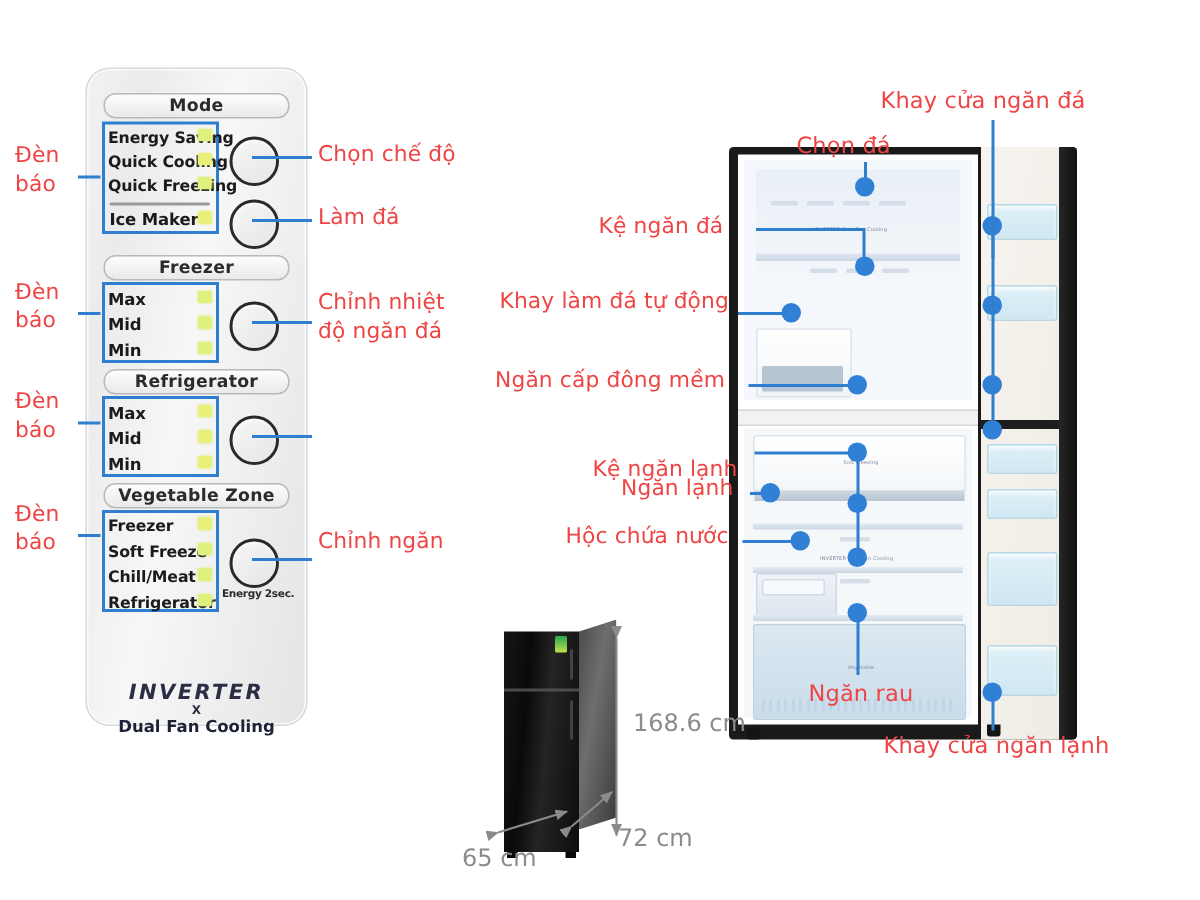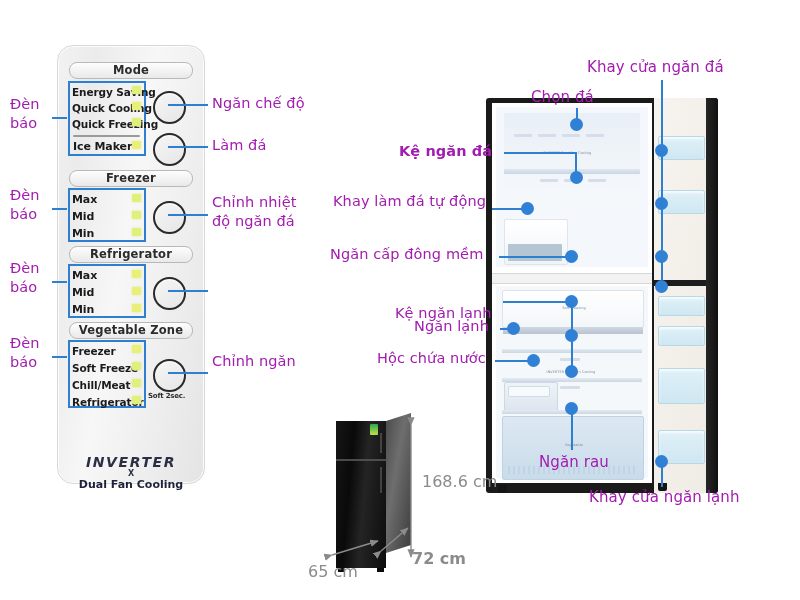--- a/index.html
+++ b/index.html
@@ -4,21 +4,21 @@
 <style>
   html,body{margin:0;padding:0;}
   body{
     width:800px;height:600px;background:#ffffff;position:relative;overflow:hidden;
     font-family:"DejaVu Sans","Liberation Sans",sans-serif;
   }
   .stage{position:absolute;left:0;top:0;width:800px;height:600px;}
 
   
   .lbl{
-    position:absolute;color:#a21caf;font-size:14.5px;line-height:19px;
+    position:absolute;color:#ef4444;font-size:14.5px;line-height:19px;
     white-space:nowrap;letter-spacing:.1px;
   }
   .lbl.w2{white-space:normal;}
 
   
   .line-h{position:absolute;height:1.6px;background:#2f7fd0;}
   .line-v{position:absolute;width:1.6px;background:#2f7fd0;}
   .dot{position:absolute;width:13px;height:13px;border-radius:50%;background:#3080d6;}
 
   
@@ -164,21 +164,21 @@
     <div class="grp" style="left:10px;top:294px;width:78px;height:68px;"></div>
     <div class="row" style="left:14px;top:299px;">Freezer</div>
     <div class="led" style="left:74px;top:299px;"></div>
     <div class="row" style="left:14px;top:316px;">Soft Freeze</div>
     <div class="led g" style="left:74px;top:316px;"></div>
     <div class="row" style="left:14px;top:333px;">Chill/Meat</div>
     <div class="led g" style="left:74px;top:333px;"></div>
     <div class="row" style="left:14px;top:350px;">Refrigerator</div>
     <div class="led g" style="left:74px;top:350px;"></div>
     <div class="btn" style="left:95px;top:313px;"></div>
-    <div class="press2" style="left:90px;top:346px;">Soft 2sec.</div>
+    <div class="press2" style="left:90px;top:346px;">Energy 2sec.</div>
 
     <div id="brand">
       <div class="inv">INVERTER</div>
       <div class="x">X</div>
       <div class="dfc">Dual Fan Cooling</div>
     </div>
   </div>
 
   <div class="lbl w2" style="left:10px;top:95px;width:44px;text-align:left;">Đèn báo</div>
   <div class="line-h" style="left:52px;top:117px;width:15px;"></div>
@@ -186,21 +186,21 @@
   <div class="lbl w2" style="left:10px;top:186px;width:44px;">Đèn báo</div>
   <div class="line-h" style="left:52px;top:208px;width:15px;"></div>
 
   <div class="lbl w2" style="left:10px;top:259px;width:44px;">Đèn báo</div>
   <div class="line-h" style="left:52px;top:281px;width:15px;"></div>
 
   <div class="lbl w2" style="left:10px;top:334px;width:44px;">Đèn báo</div>
   <div class="line-h" style="left:52px;top:356px;width:15px;"></div>
 
   <div class="line-h" style="left:168px;top:104px;width:40px;"></div>
-  <div class="lbl" style="left:212px;top:94px;">Ngăn chế độ</div>
+  <div class="lbl" style="left:212px;top:94px;">Chọn chế độ</div>
 
   <div class="line-h" style="left:168px;top:146px;width:40px;"></div>
   <div class="lbl" style="left:212px;top:136px;">Làm đá</div>
 
   <div class="line-h" style="left:168px;top:214px;width:40px;"></div>
   <div class="lbl w2" style="left:212px;top:193px;width:96px;">Chỉnh nhiệt độ ngăn đá</div>
 
   <div class="line-h" style="left:168px;top:290px;width:40px;"></div>
 
   <div class="line-h" style="left:168px;top:372px;width:40px;"></div>
@@ -269,21 +269,21 @@
   <div class="dot" style="left:655px;top:144px;"></div>
   <div class="dot" style="left:655px;top:197px;"></div>
   <div class="line-v" style="left:661px;top:150px;height:130px;"></div>
   <div class="dot" style="left:655px;top:250px;"></div>
   <div class="dot" style="left:655px;top:280px;"></div>
 
   <div class="lbl" style="left:531px;top:88px;font-size:15px;">Chọn đá</div>
   <div class="line-v" style="left:576px;top:108px;height:14px;"></div>
   <div class="dot" style="left:570px;top:118px;"></div>
 
-  <div class="lbl" style="left:399px;top:142px;font-weight:bold;">Kệ ngăn đá</div>
+  <div class="lbl" style="left:399px;top:142px;">Kệ ngăn đá</div>
   <div class="line-h" style="left:504px;top:152px;width:72px;"></div>
   <div class="line-v" style="left:575px;top:152px;height:25px;"></div>
   <div class="dot" style="left:570px;top:171px;"></div>
 
   <div class="lbl" style="left:333px;top:192px;">Khay làm đá tự động</div>
   <div class="line-h" style="left:492px;top:208px;width:36px;"></div>
   <div class="dot" style="left:521px;top:202px;"></div>
 
   <div class="lbl" style="left:330px;top:245px;">Ngăn cấp đông mềm</div>
   <div class="line-h" style="left:499px;top:256px;width:72px;"></div>
@@ -332,15 +332,15 @@
 
     <line x1="411" y1="425" x2="411" y2="557" stroke="#8b8b8b" stroke-width="1.4" marker-start="url(#ah)" marker-end="url(#ah)"></line>
 
     <line x1="332" y1="555" x2="378" y2="541" stroke="#8b8b8b" stroke-width="1.4" marker-start="url(#ah)" marker-end="url(#ah)"></line>
 
     <line x1="381" y1="551" x2="408" y2="528" stroke="#8b8b8b" stroke-width="1.4" marker-start="url(#ah)" marker-end="url(#ah)"></line>
   </svg>
 
   <div class="dimtxt" style="left:422px;top:472px;">168.6 cm</div>
   <div class="dimtxt" style="left:308px;top:562px;">65 cm</div>
-  <div class="dimtxt" style="left:412px;top:549px;font-weight:bold;">72 cm</div>
+  <div class="dimtxt" style="left:412px;top:549px;">72 cm</div>
 
 </div>
 
 </body></html>

